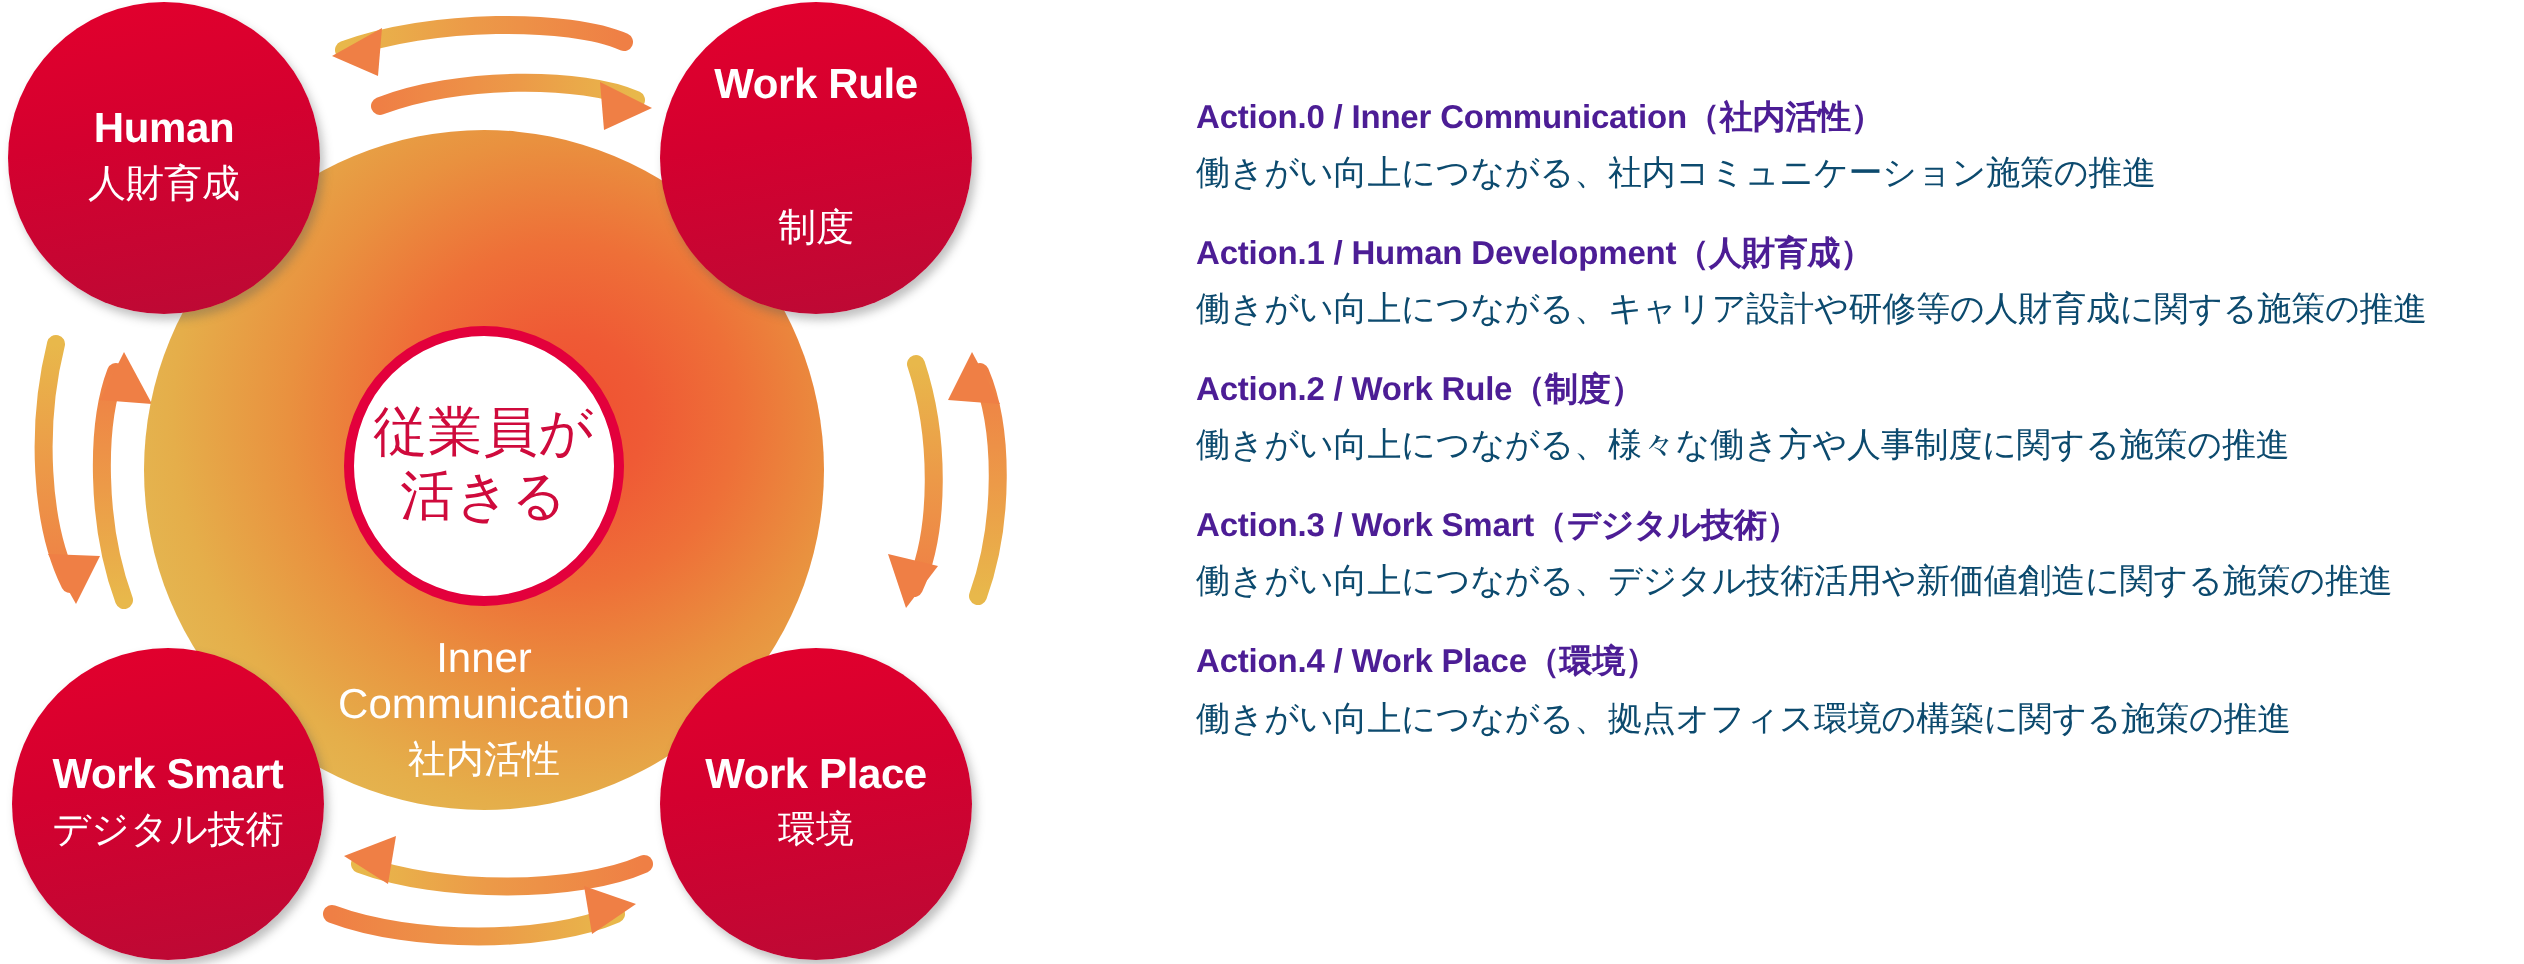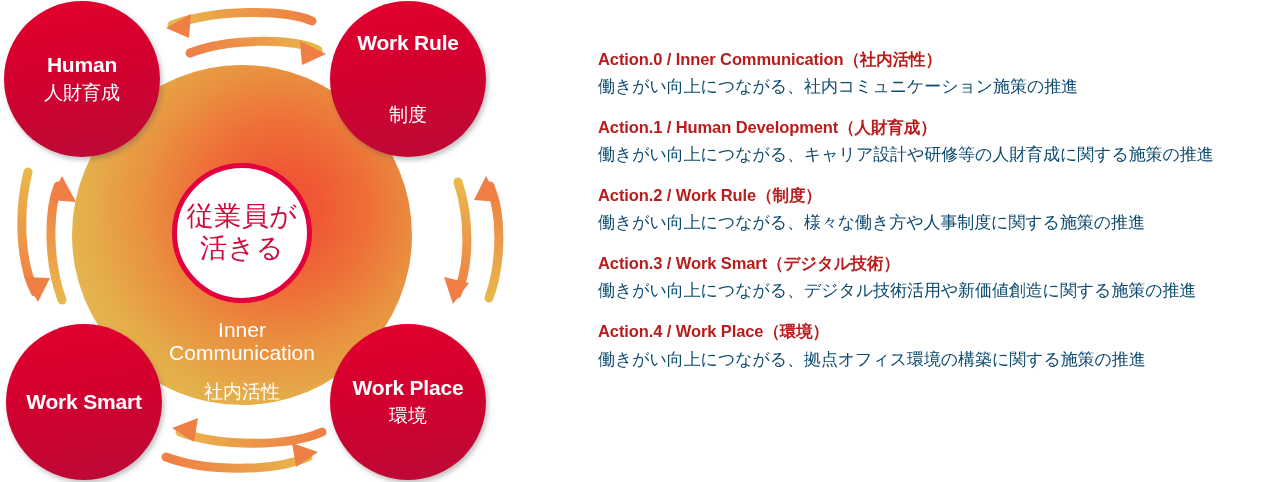--- a/index.html
+++ b/index.html
@@ -127,36 +127,36 @@
   #ic-label .ic-en {
     color: #ffffff;
     font-weight: normal;
     font-size: 21px;
     line-height: 1.1;
   }
   #ic-label .ic-ja {
     color: #ffffff;
     font-size: 19px;
     line-height: 1.25;
-    margin-top: 16px;
+    margin-top: 5px;
   }
 
   
   #actions {
     position: absolute;
     left: 598px;
     top: 48px;
     width: 656px;
   }
   .action-item {
     margin-bottom: 17px;
   }
   .action-item:last-child { margin-bottom: 0; }
   .action-title {
-    color: #b91c1c;
+    color: #4c1d95;
     font-weight: bold;
     font-size: 16.5px;
     line-height: 1.35;
     margin: 0 0 5px 0;
     letter-spacing: -0.1px;
   }
   .action-desc {
     color: #0c4a6e;
     font-size: 17px;
     line-height: 1.4;
@@ -254,20 +254,21 @@
       <div class="node-ja">人財育成</div>
     </div>
 
     <div class="node" id="node-wr">
       <div class="node-en">Work Rule</div>
       <div class="node-ja">制度</div>
     </div>
 
     <div class="node" id="node-ws">
       <div class="node-en">Work Smart</div>
+      <div class="node-ja">デジタル技術</div>
     </div>
 
     <div class="node" id="node-wp">
       <div class="node-en">Work Place</div>
       <div class="node-ja">環境</div>
     </div>
   </div>
 
   <div id="actions">
 

